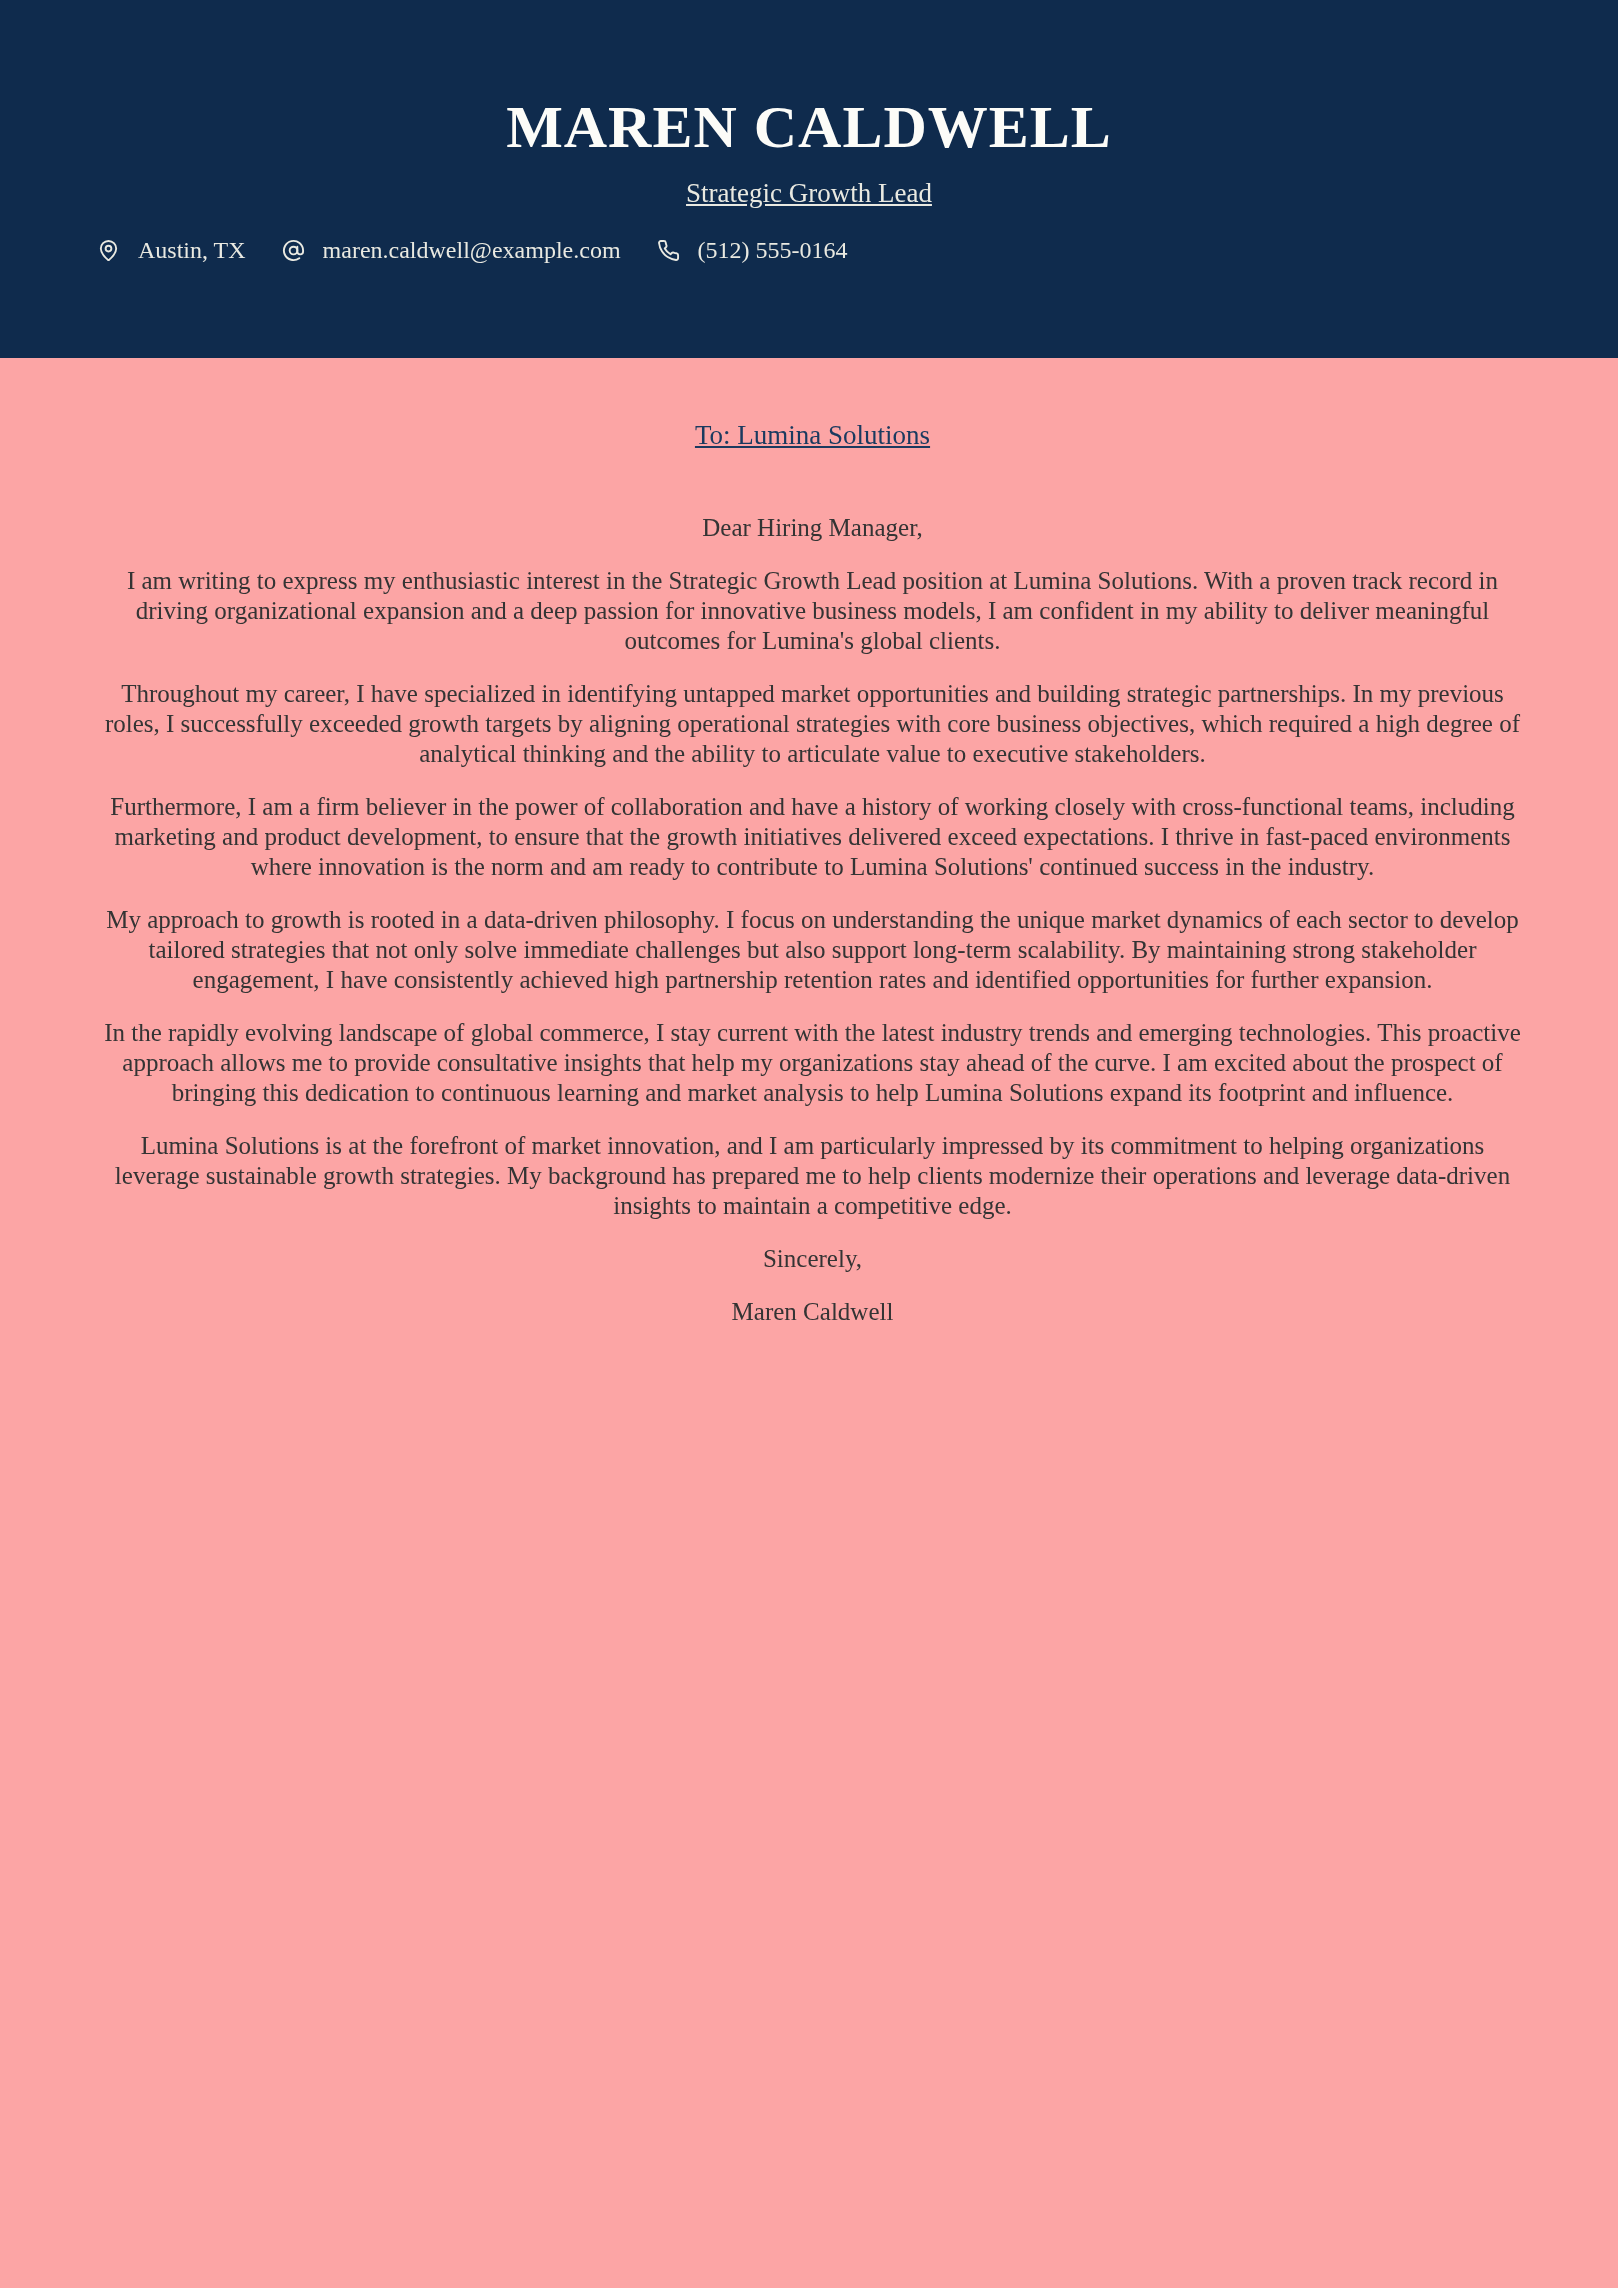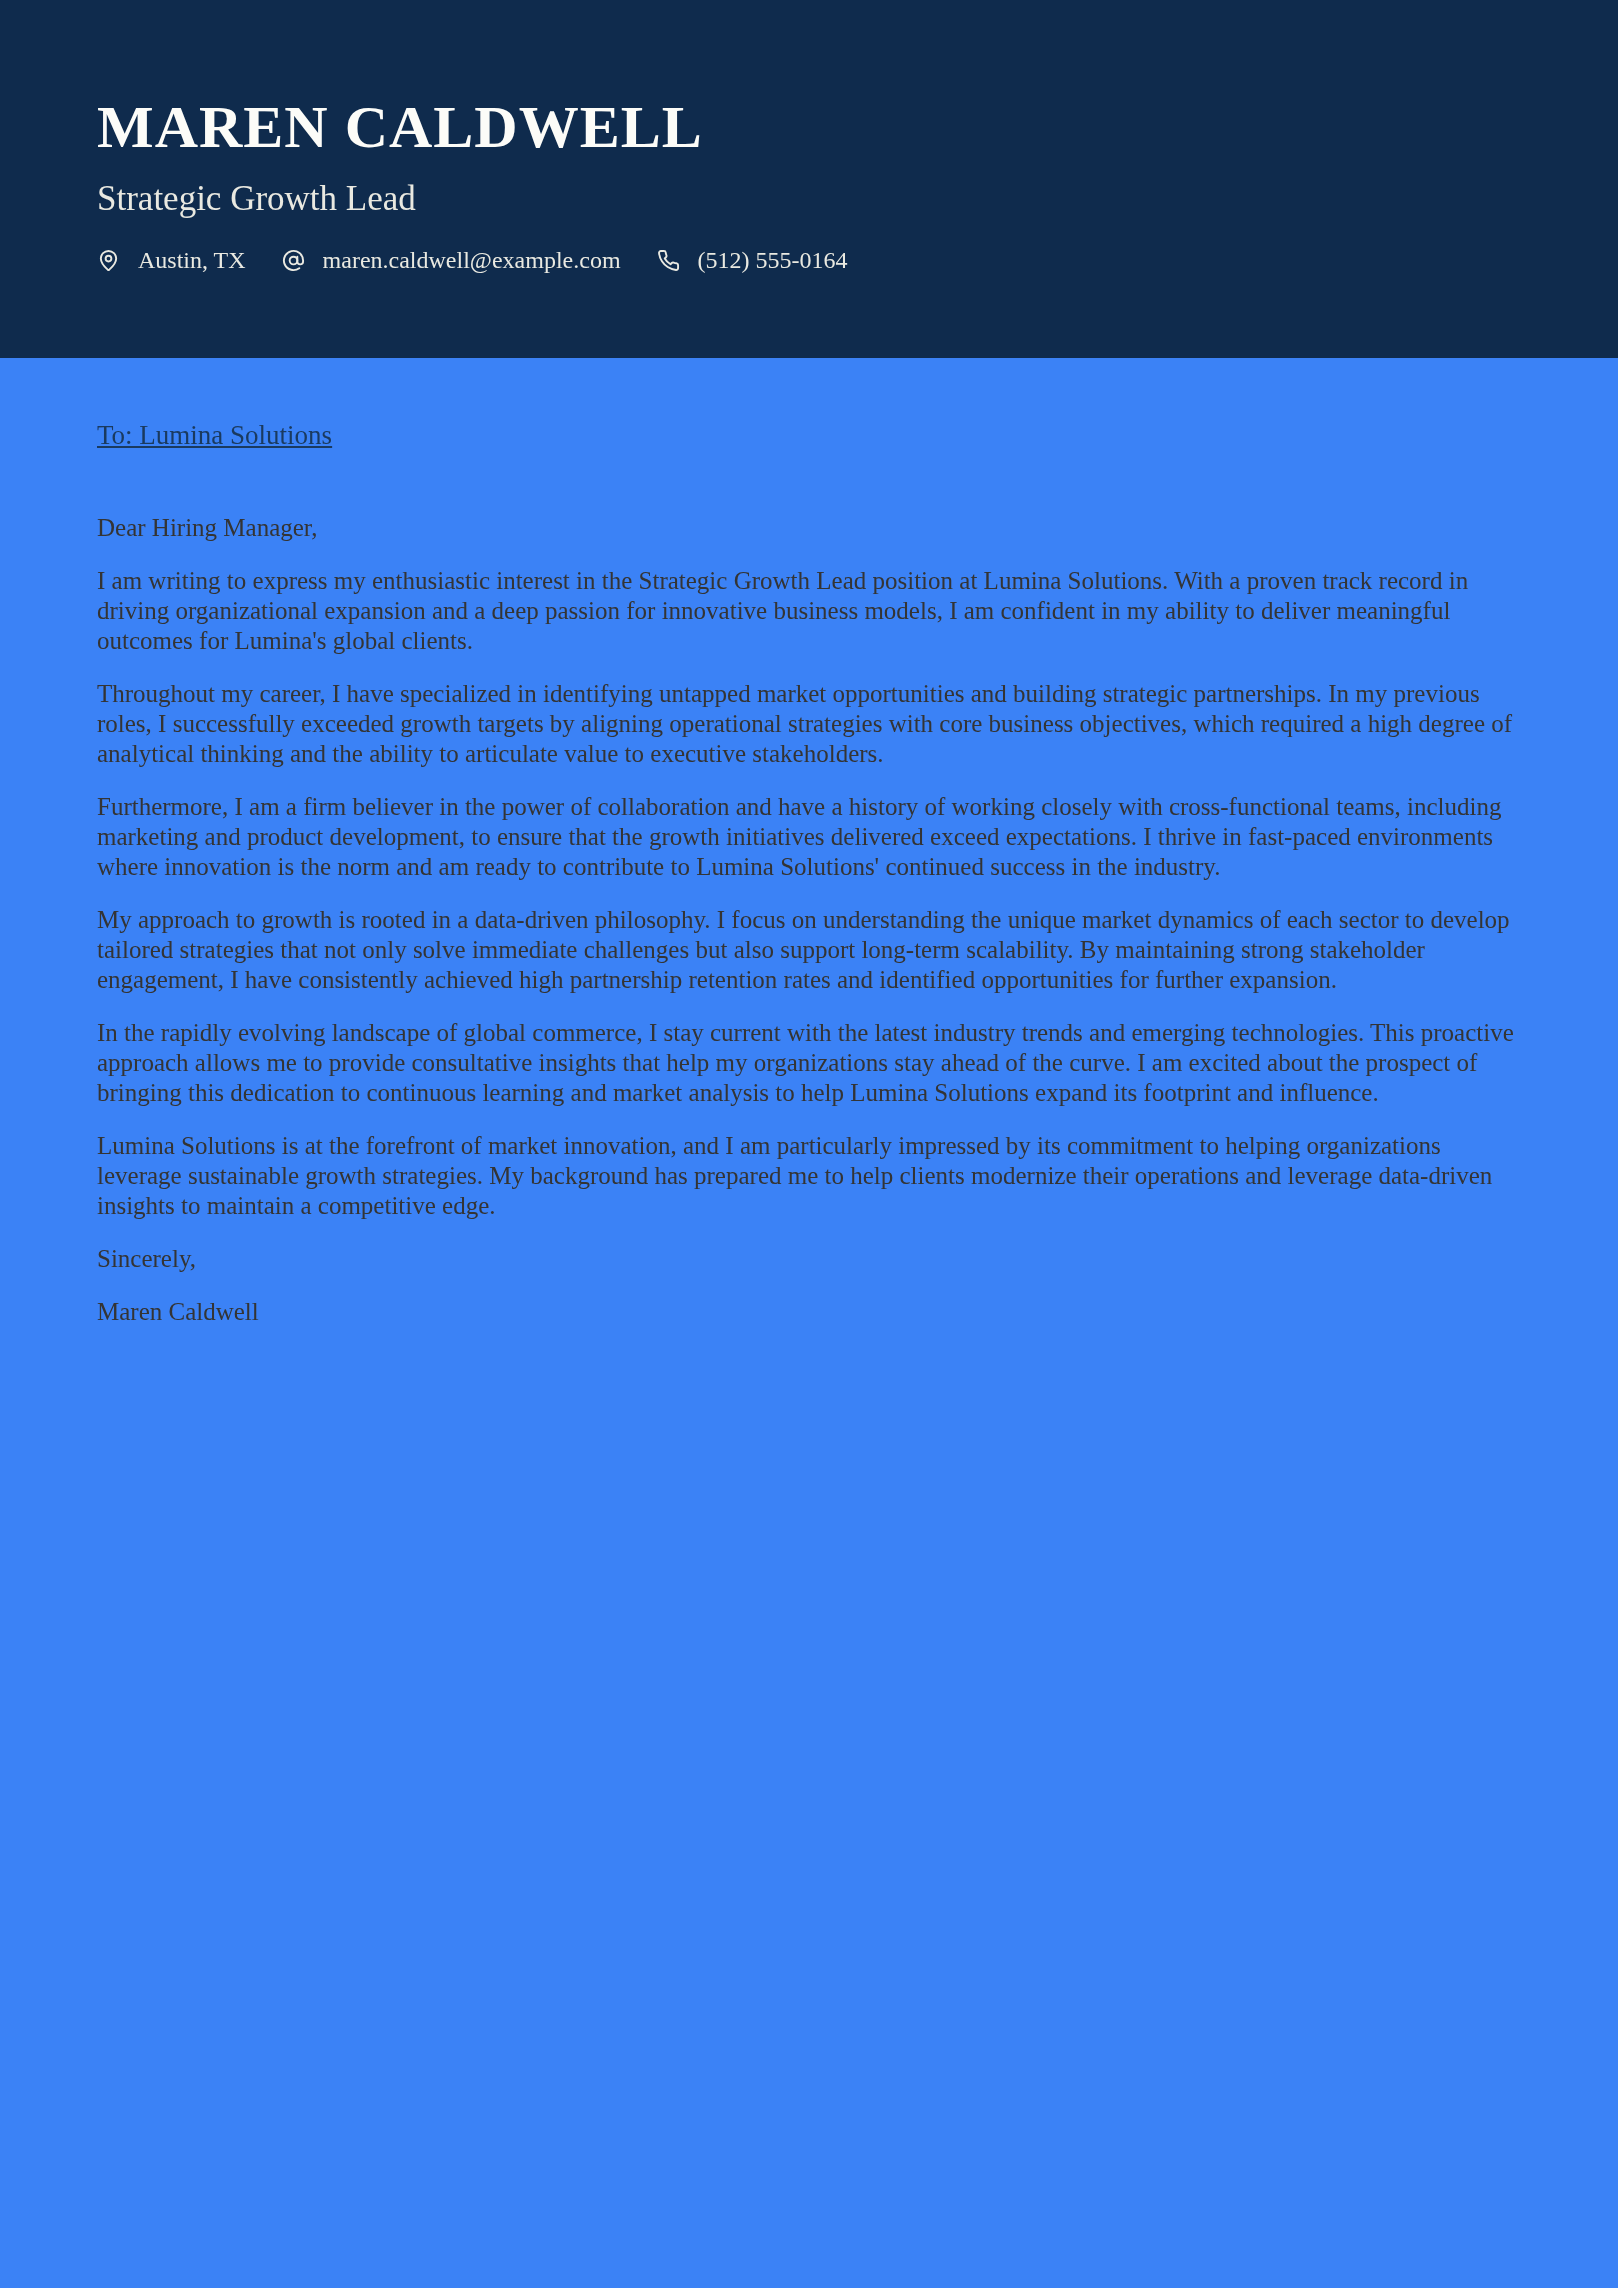--- a/index.html
+++ b/index.html
@@ -17,41 +17,43 @@
   }
   body {
     width: 1618px;
     min-height: 2288px;
     font-family: "Liberation Serif", serif;
     position: relative;
   }
   .page {
     width: 1618px;
     min-height: 2288px;
-    background: #3b82f6;
+    background: #fca5a5;
+    text-align: center;
   }
   .header {
     background: var(--header-bg);
     height: 358px;
     padding: 96px 97px 0 97px;
   }
   .name {
     margin: 0;
     font-size: 60px;
     line-height: 1.05;
     font-weight: 700;
     letter-spacing: 1px;
     color: var(--header-text);
   }
   .job-title {
     margin: 18px 0 10px 0;
-    font-size: 35px;
+    font-size: 27px;
     line-height: 1.25;
     font-weight: 400;
     color: var(--header-subtext);
+    text-decoration: underline;
   }
   .contact-row {
     display: flex;
     align-items: center;
     gap: 36px;
     margin-top: 26px;
     font-size: 24px;
     color: var(--header-subtext);
   }
   .contact-item {

